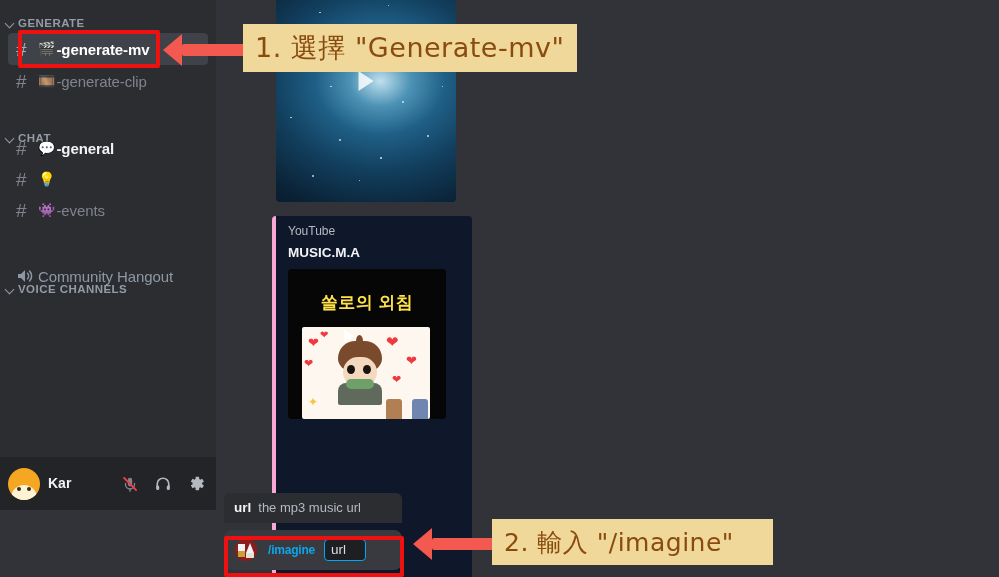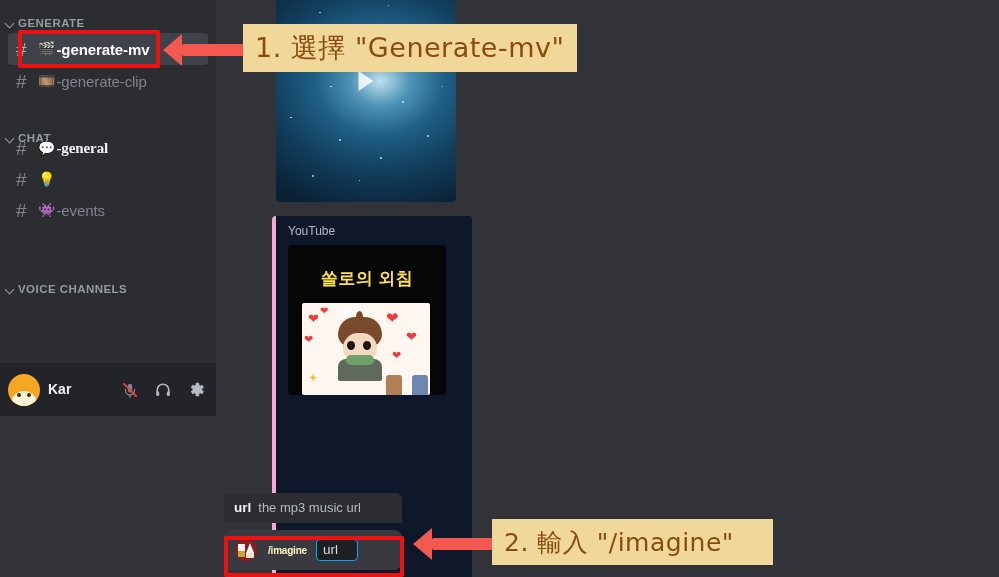--- a/index.html
+++ b/index.html
@@ -13,21 +13,21 @@
   #app {
     position: relative;
     width: 999px; height: 577px;
     background: #313338;
   }
 
   
   .sidebar {
     position: absolute;
     left: 0; top: 0;
-    width: 216px; height: 416px;
+    width: 216px; height: 510px;
     background: #2b2d31;
   }
   .cat {
     position: absolute;
     display: flex; align-items: center;
     color: #949ba4;
     font-size: 11.5px;
     font-weight: bold;
     letter-spacing: .45px;
     text-transform: uppercase;
@@ -74,21 +74,21 @@
     margin-right: 1px;
     line-height: 1;
     display: inline-block;
   }
   .chan .nm {
     color: #80848e;
     font-weight: 500;
     letter-spacing: -.1px;
     white-space: nowrap;
   }
-  .chan.unread .nm { color: #f2f3f5; font-weight: 600; font-family: Liberation Serif, serif; }
+  .chan.unread .nm { color: #f2f3f5; font-weight: 600; }
   .chan.active .nm { color: #ffffff; font-weight: 600; }
   .chan .plusghost {
     position: absolute;
     right: 10px;
     color: #6d7078;
     font-size: 15px;
   }
   .voicechan { position: absolute; left: 8px; width: 200px; height: 32px;
     display: flex; align-items: center; padding-left: 8px; border-radius: 4px; }
   .voicechan .spk { width: 22px; flex: 0 0 22px; display: flex; align-items: center; }
@@ -243,21 +243,21 @@
   .mjicon {
     width: 22px; height: 22px; border-radius: 50%;
     background: #8b1d1d;
     position: relative; overflow: hidden; flex: 0 0 22px;
   }
   .mjicon .s1 { position: absolute; left: 3px; top: 5px; width: 7px; height: 7px; background: #f2f3f5; }
   .mjicon .s2 { position: absolute; left: 3px; top: 12px; width: 7px; height: 6px; background: #c9a23a; }
   .mjicon .s3 { position: absolute; left: 11px; top: 4px; width: 0; height: 0;
     border-left: 4px solid transparent; border-right: 4px solid transparent; border-bottom: 10px solid #f2f3f5; }
   .mjicon .s4 { position: absolute; left: 11px; top: 14px; width: 8px; height: 5px; background: #e8e2d2; }
-  .cmdname { color: #fef9c3; font-size: 10px; font-weight: 600; margin-left: 11px; letter-spacing: -.2px; }
+  .cmdname { color: #0ea5e9; font-size: 12px; font-weight: 600; margin-left: 11px; letter-spacing: -.2px; }
   .param {
     margin-left: 9px;
     background: #1e1f22;
     border: 1.5px solid #00a8fc;
     border-radius: 4px;
     padding: 2px 6px 3px 6px;
     color: #dbdee1;
     font-size: 13.5px;
     min-width: 42px;
   }
@@ -346,20 +346,30 @@
       <span class="hash">#</span>
       <span class="emo">👾</span>
       <span class="nm">-events</span>
     </div>
 
     <div class="cat" style="top:243px;margin-top:40px;">
       <span class="chev"></span>
       <span>VOICE CHANNELS</span>
     </div>
 
+    <div class="voicechan" style="top:260px;">
+      <span class="spk">
+        <svg width="18" height="16" viewBox="0 0 18 16">
+            <path d="M2 6h3L9 2v12L5 10H2z" fill="#8e98a5"></path>
+            <path d="M11.5 5.2a4 4 0 010 5.6" stroke="#8e98a5" stroke-width="1.5" fill="none" stroke-linecap="round"></path>
+            <path d="M13.6 3.1a7 7 0 010 9.8" stroke="#8e98a5" stroke-width="1.5" fill="none" stroke-linecap="round"></path>
+          </svg>
+      </span>
+      <span class="nm">Community Hangout</span>
+    </div>
 
     <div class="userbar">
       <div class="avatar">
         <div class="face"></div>
         <div class="eye l"></div>
         <div class="eye r"></div>
       </div>
       <div class="uinfo">
         <div class="uname">Kar</div>
         <div class="utag"></div>
@@ -411,20 +421,21 @@
         <i style="left:46%;top:90%;width:1.5px;height:1.5px;"></i>
         <i style="left:20%;top:88%;width:2px;height:2px;"></i>
         <i style="left:92%;top:48%;width:1.5px;height:1.5px;"></i>
         <i style="left:5%;top:30%;width:1.5px;height:1.5px;"></i>
       </div>
       <div class="play"></div>
     </div>
 
     <div class="embed">
       <div class="provider">YouTube</div>
+      <div class="author">MUSIC.M.A</div>
       <div class="thumb">
         <div class="ktitle">쏠로의 외침</div>
         <div class="card">
           <span class="hrt" style="left:6px;top:8px;font-size:13px;">❤</span>
           <span class="hrt" style="left:2px;top:30px;font-size:11px;">❤</span>
           <span class="hrt" style="left:84px;top:6px;font-size:15px;">❤</span>
           <span class="hrt" style="left:104px;top:26px;font-size:13px;">❤</span>
           <span class="hrt" style="left:90px;top:46px;font-size:11px;">❤</span>
           <span class="hrt" style="left:18px;top:2px;font-size:10px;">❤</span>
           <span class="spark">✦</span>

